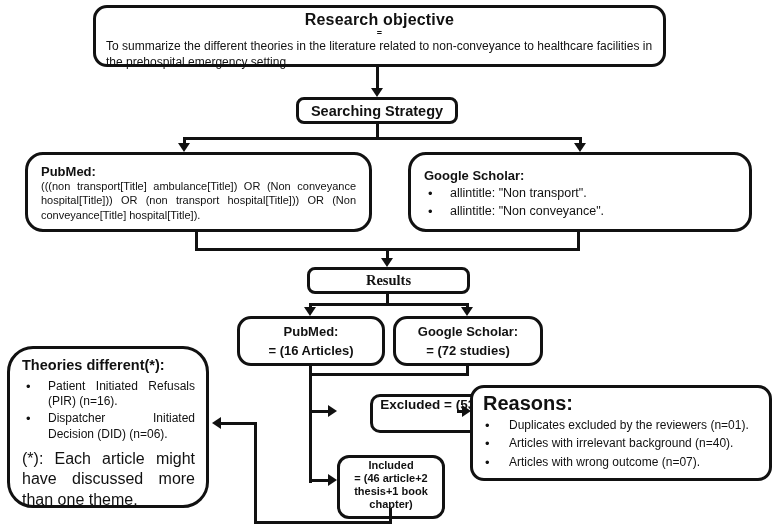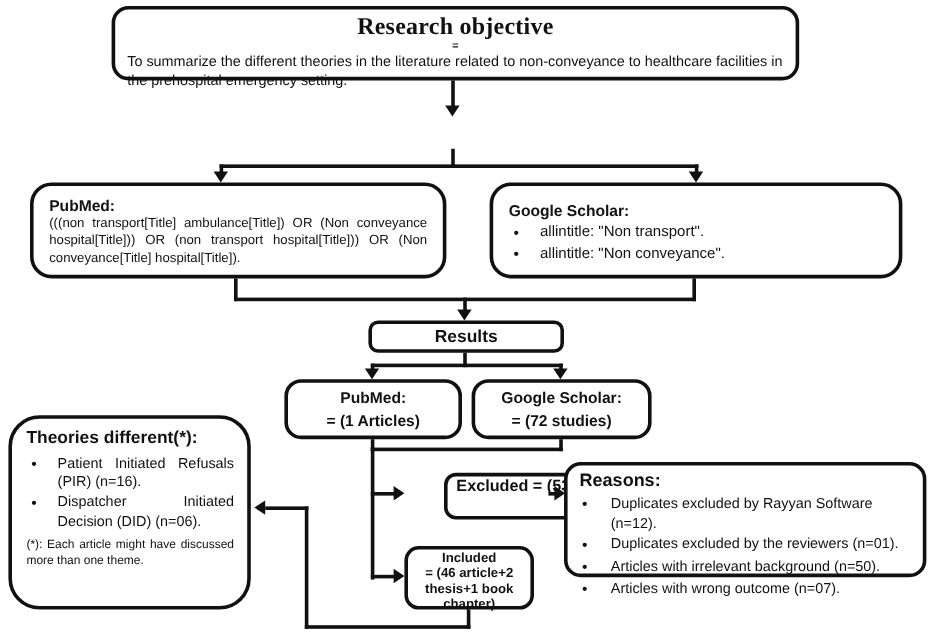--- a/index.html
+++ b/index.html
@@ -16,21 +16,21 @@
   .arr  { position:absolute; width:0; height:0; }
   .arr-down  { border-left:6px solid transparent; border-right:6px solid transparent; border-top:9px solid #111; }
   .arr-right { border-top:6px solid transparent; border-bottom:6px solid transparent; border-left:9px solid #111; }
   .arr-left  { border-top:6px solid transparent; border-bottom:6px solid transparent; border-right:9px solid #111; }
 
   .b-title-c { font-weight:bold; text-align:center; }
   .b-title-l { font-weight:bold; text-align:left; }
 
   
   #research-objective { border-radius:14px; padding:3px 10px 0 10px; }
-  #research-objective .ttl { font-size:20px; letter-spacing:.2px;font-family:Liberation Serif, serif; }
+  #research-objective .ttl { font-size:16px; letter-spacing:.2px; }
   #research-objective .eq  { font-size:9px; font-weight:bold; text-align:center; line-height:1; }
   #research-objective .body{ font-size:12px; line-height:1.3; margin-top:1px; }
 
   
   .pill { border-radius:8px; display:flex; align-items:center; justify-content:center; }
   .pill .ttl { font-size:14.5px; }
 
   
   .querybox { border-radius:18px; padding:9px 13px 6px 13px; }
   .querybox .ttl { font-size:13px; }
@@ -46,66 +46,69 @@
   #google-scholar-query .blist li { line-height:1.35; font-size:12.5px; }
 
   
   .resbox { border-radius:14px; display:flex; flex-direction:column; align-items:center; justify-content:center; }
   .resbox .ttl, .resbox .val { font-weight:bold; font-size:13px; line-height:1.5; }
 
   
   #theories { border-radius:26px; padding:8px 11px 6px 12px; }
   #theories .ttl { font-size:14.5px; margin-bottom:6px; }
   #theories .blist li { font-size:12px; line-height:1.27; text-align:justify; margin-bottom:2px; }
-  #theories .fnote { font-size:10px; line-height:1.27; text-align:justify; margin-top:7px; }
+  #theories .fnote { font-size:16px; line-height:1.27; text-align:justify; margin-top:7px; }
 
   
   #excluded { border-radius:10px; display:flex; align-items:flex-start; justify-content:center;margin-left:33px; }
   #excluded .ttl { font-size:13.5px; }
   #included { border-radius:12px; text-align:center; padding:1px 4px; }
   #included .ttl, #included .val { font-weight:bold; font-size:11px; line-height:1.18; }
 
   
   #reasons { border-radius:14px; padding:4px 10px; }
-  #reasons .ttl { font-size:15px; margin-bottom:2px; }
+  #reasons .ttl { font-size:20px; margin-bottom:2px; }
   #reasons .blist li { font-size:12px; line-height:1.42; }
   #reasons .blist li::before { padding-left:2px; }
 </style>
 </head>
 <body>
 
 <div id="canvas">
 
   <div class="box" id="research-objective" style="left:93px; top:5px; width:573px; height:62px;">
     <div class="ttl b-title-c">Research objective</div>
     <div class="eq">=</div>
     <div class="body">To summarize the different theories in the literature related to non-conveyance to healthcare facilities in the prehospital emergency setting.</div>
   </div>
 
+  <div class="box pill" id="searching-strategy" style="left:296px; top:97px; width:162px; height:27px;">
+    <span class="ttl b-title-c">Searching Strategy</span>
+  </div>
 
   <div class="box querybox" id="pubmed-query" style="left:25px; top:152px; width:347px; height:80px;">
     <div class="ttl b-title-l">PubMed:</div>
     <div class="body">(((non transport[Title] ambulance[Title]) OR (Non conveyance hospital[Title])) OR (non transport hospital[Title])) OR (Non conveyance[Title] hospital[Title]).</div>
   </div>
 
   <div class="box querybox" id="google-scholar-query" style="left:408px; top:152px; width:344px; height:80px;">
     <div class="ttl b-title-l">Google Scholar:</div>
     <ul class="blist">
       <li>allintitle: "Non transport".</li>
       <li>allintitle: "Non conveyance".</li>
     </ul>
   </div>
 
-  <div class="box pill" id="results" style="left:307px; top:267px; width:163px; height:27px;">
+  <div class="box pill" id="results" style="left:307px; top:267px; width:163px; height:27px;font-family:Liberation Serif, serif;">
     <span class="ttl b-title-c">Results</span>
   </div>
 
   <div class="box resbox" id="pubmed-results" style="left:237px; top:316px; width:148px; height:50px;">
     <div class="ttl">PubMed:</div>
-    <div class="val">= (1 Articles)</div>
+    <div class="val">= (16 Articles)</div>
   </div>
 
   <div class="box resbox" id="google-scholar-results" style="left:393px; top:316px; width:150px; height:50px;">
     <div class="ttl">Google Scholar:</div>
     <div class="val">= (72 studies)</div>
   </div>
 
   <div class="box" id="theories" style="left:7px; top:346px; width:202px; height:162px;">
     <div class="ttl b-title-l">Theories different(*):</div>
     <ul class="blist">
@@ -115,28 +118,27 @@
     <div class="fnote">(*): Each article might have discussed more than one theme.</div>
   </div>
 
   <div class="box" id="excluded" style="left:337px; top:394px; width:120px; height:39px;">
     <span class="ttl b-title-c">Excluded = (53)</span>
   </div>
 
   <div class="box" id="reasons" style="left:470px; top:385px; width:302px; height:96px;">
     <div class="ttl b-title-l">Reasons:</div>
     <ul class="blist">
-      <li>Duplicates excluded by Rayyan Software (n=12).</li>
       <li>Duplicates excluded by the reviewers (n=01).</li>
-      <li>Articles with irrelevant background (n=50).</li>
+      <li>Articles with irrelevant background (n=40).</li>
       <li>Articles with wrong outcome (n=07).</li>
     </ul>
   </div>
 
-  <div class="box" id="included" style="left:337px; top:455px; width:108px; height:53px;">
+  <div class="box" id="included" style="left:337px; top:455px; width:108px; height:64px;">
     <div class="ttl">Included</div>
     <div class="val">= (46 article+2 thesis+1 book chapter)</div>
   </div>
 
   <div class="line" style="left:376px; top:67px; width:3px; height:23px;"></div>
   <div class="arr arr-down" style="left:371px; top:88px;"></div>
 
   <div class="line" style="left:376px; top:124px; width:3px; height:16px;"></div>
   <div class="line" style="left:183px; top:137px; width:399px; height:3px;"></div>
   <div class="line" style="left:183px; top:137px; width:3px; height:8px;"></div>

